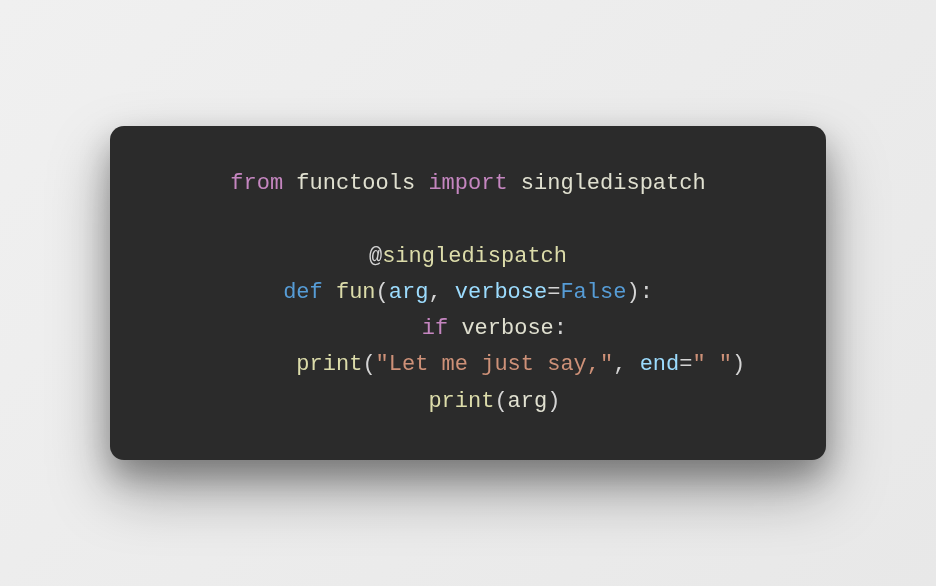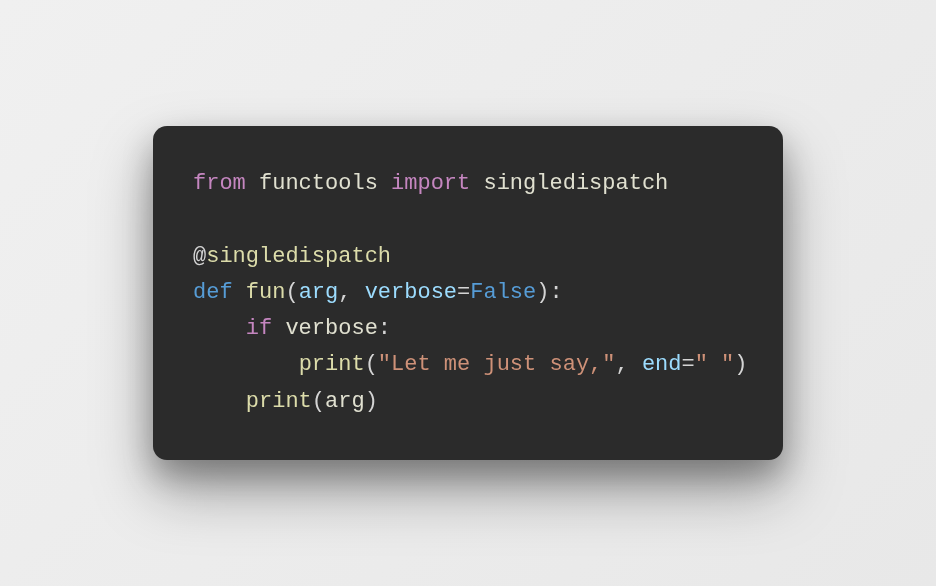--- a/index.html
+++ b/index.html
@@ -14,21 +14,22 @@
       display: flex;
       align-items: center;
       justify-content: center;
       font-family: 'Consolas', 'Monaco', 'Courier New', monospace;
     }
     .code-block {
       background: #2b2b2b;
       border-radius: 14px;
       padding: 40px 40px 40px 40px;
       box-shadow: 0 30px 60px rgba(0,0,0,0.35), 0 15px 30px rgba(0,0,0,0.25);
-      width: 630px;
+      width: 716px;
+      text-align: center;
     }
     pre {
       font-family: 'Consolas', 'Monaco', 'Courier New', monospace;
       font-size: 22px;
       line-height: 1.65;
       white-space: pre;
     }
     .kw { color: #c586c0; }
     .ns { color: #e0e0d0; }
     .fn-def { color: #569cd6; }

